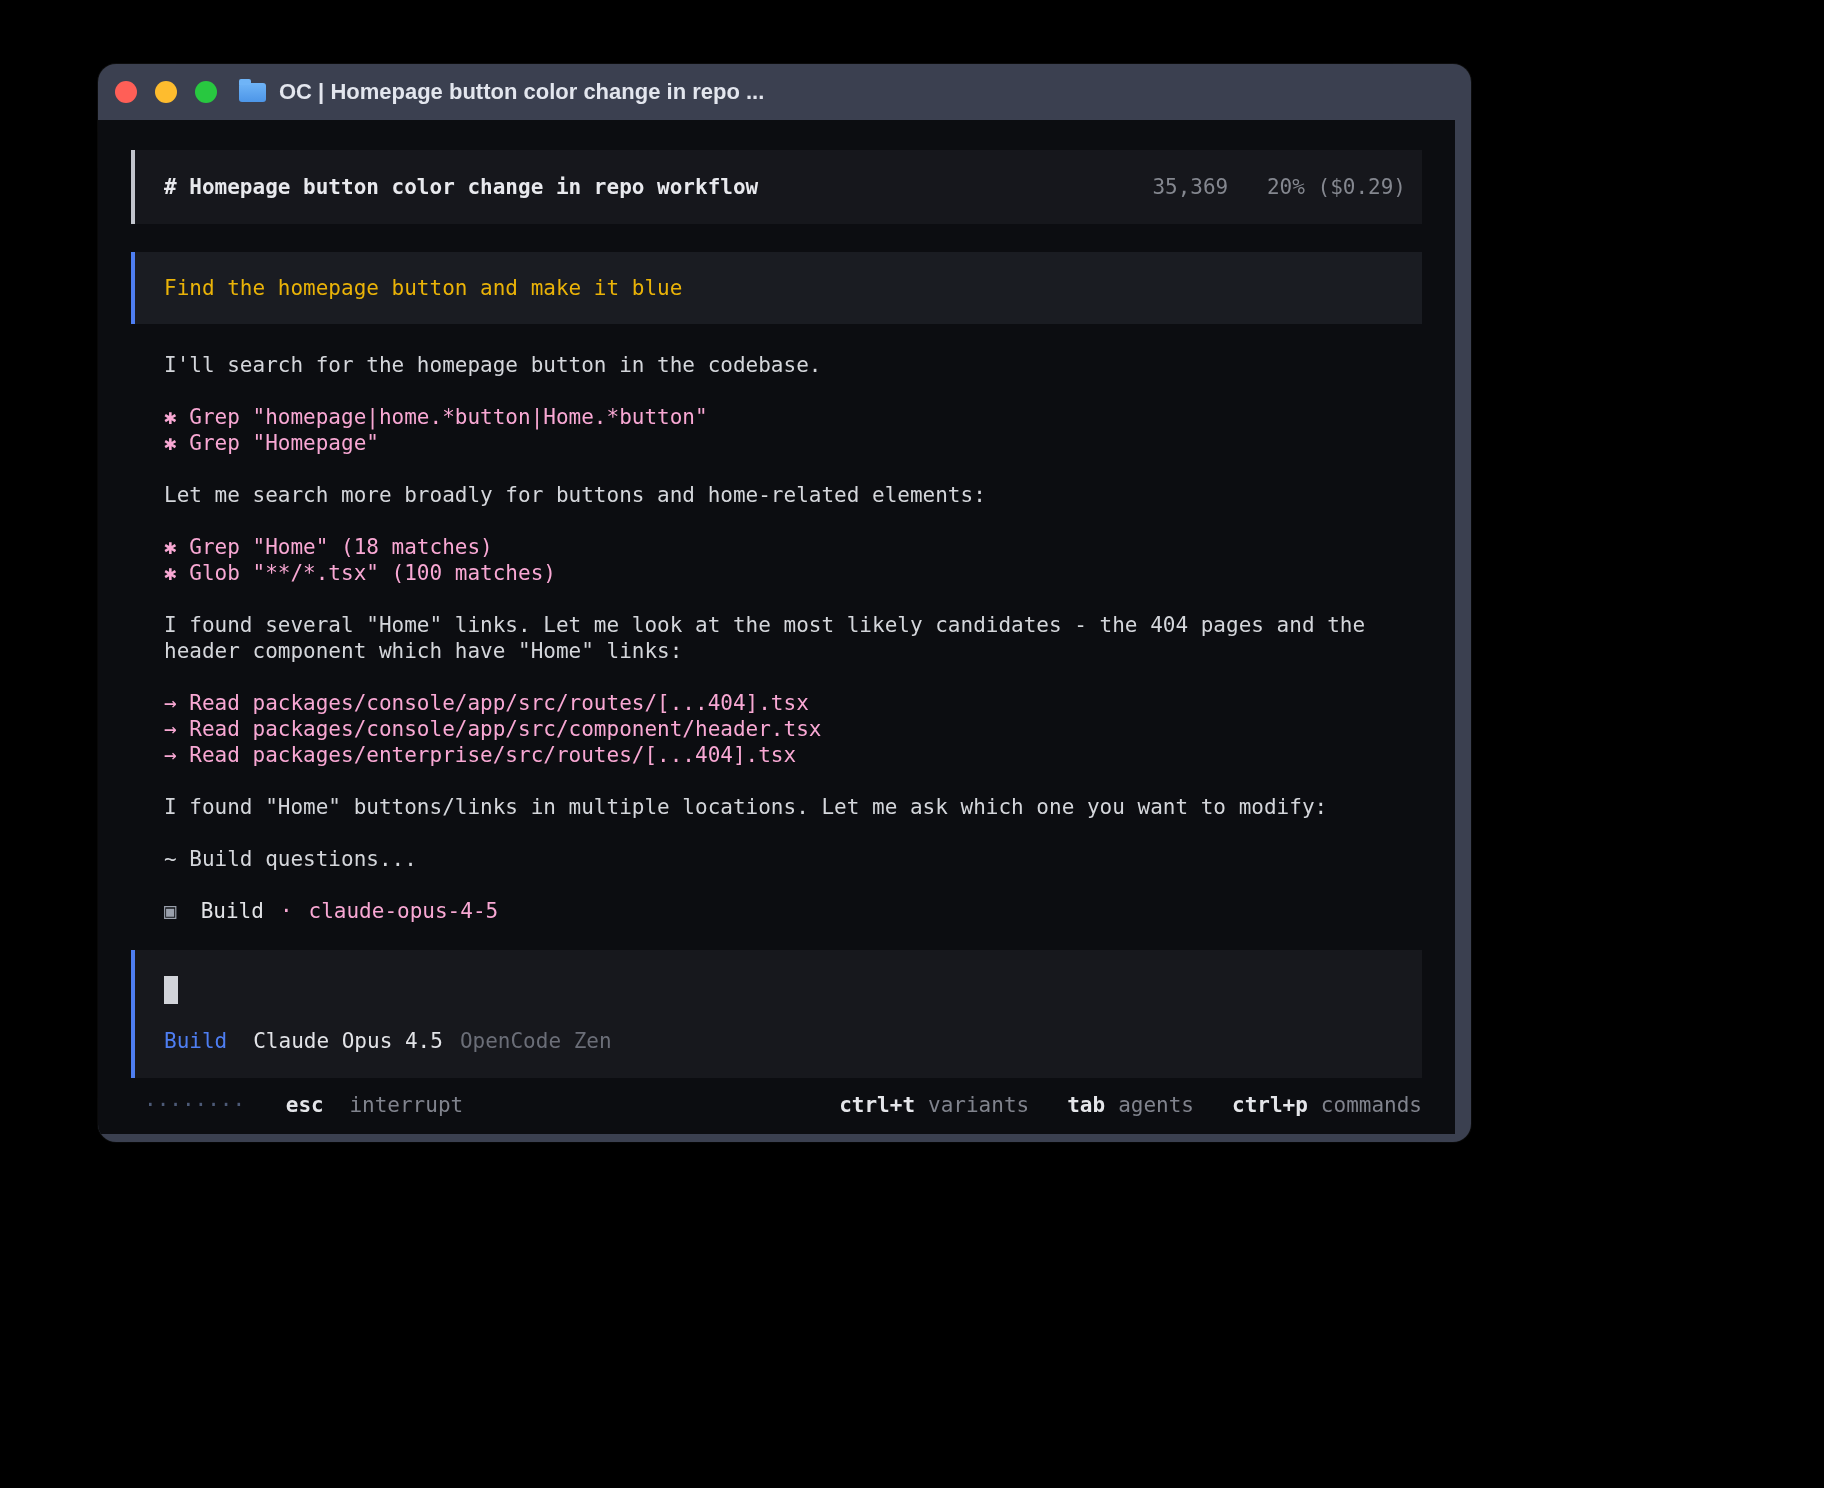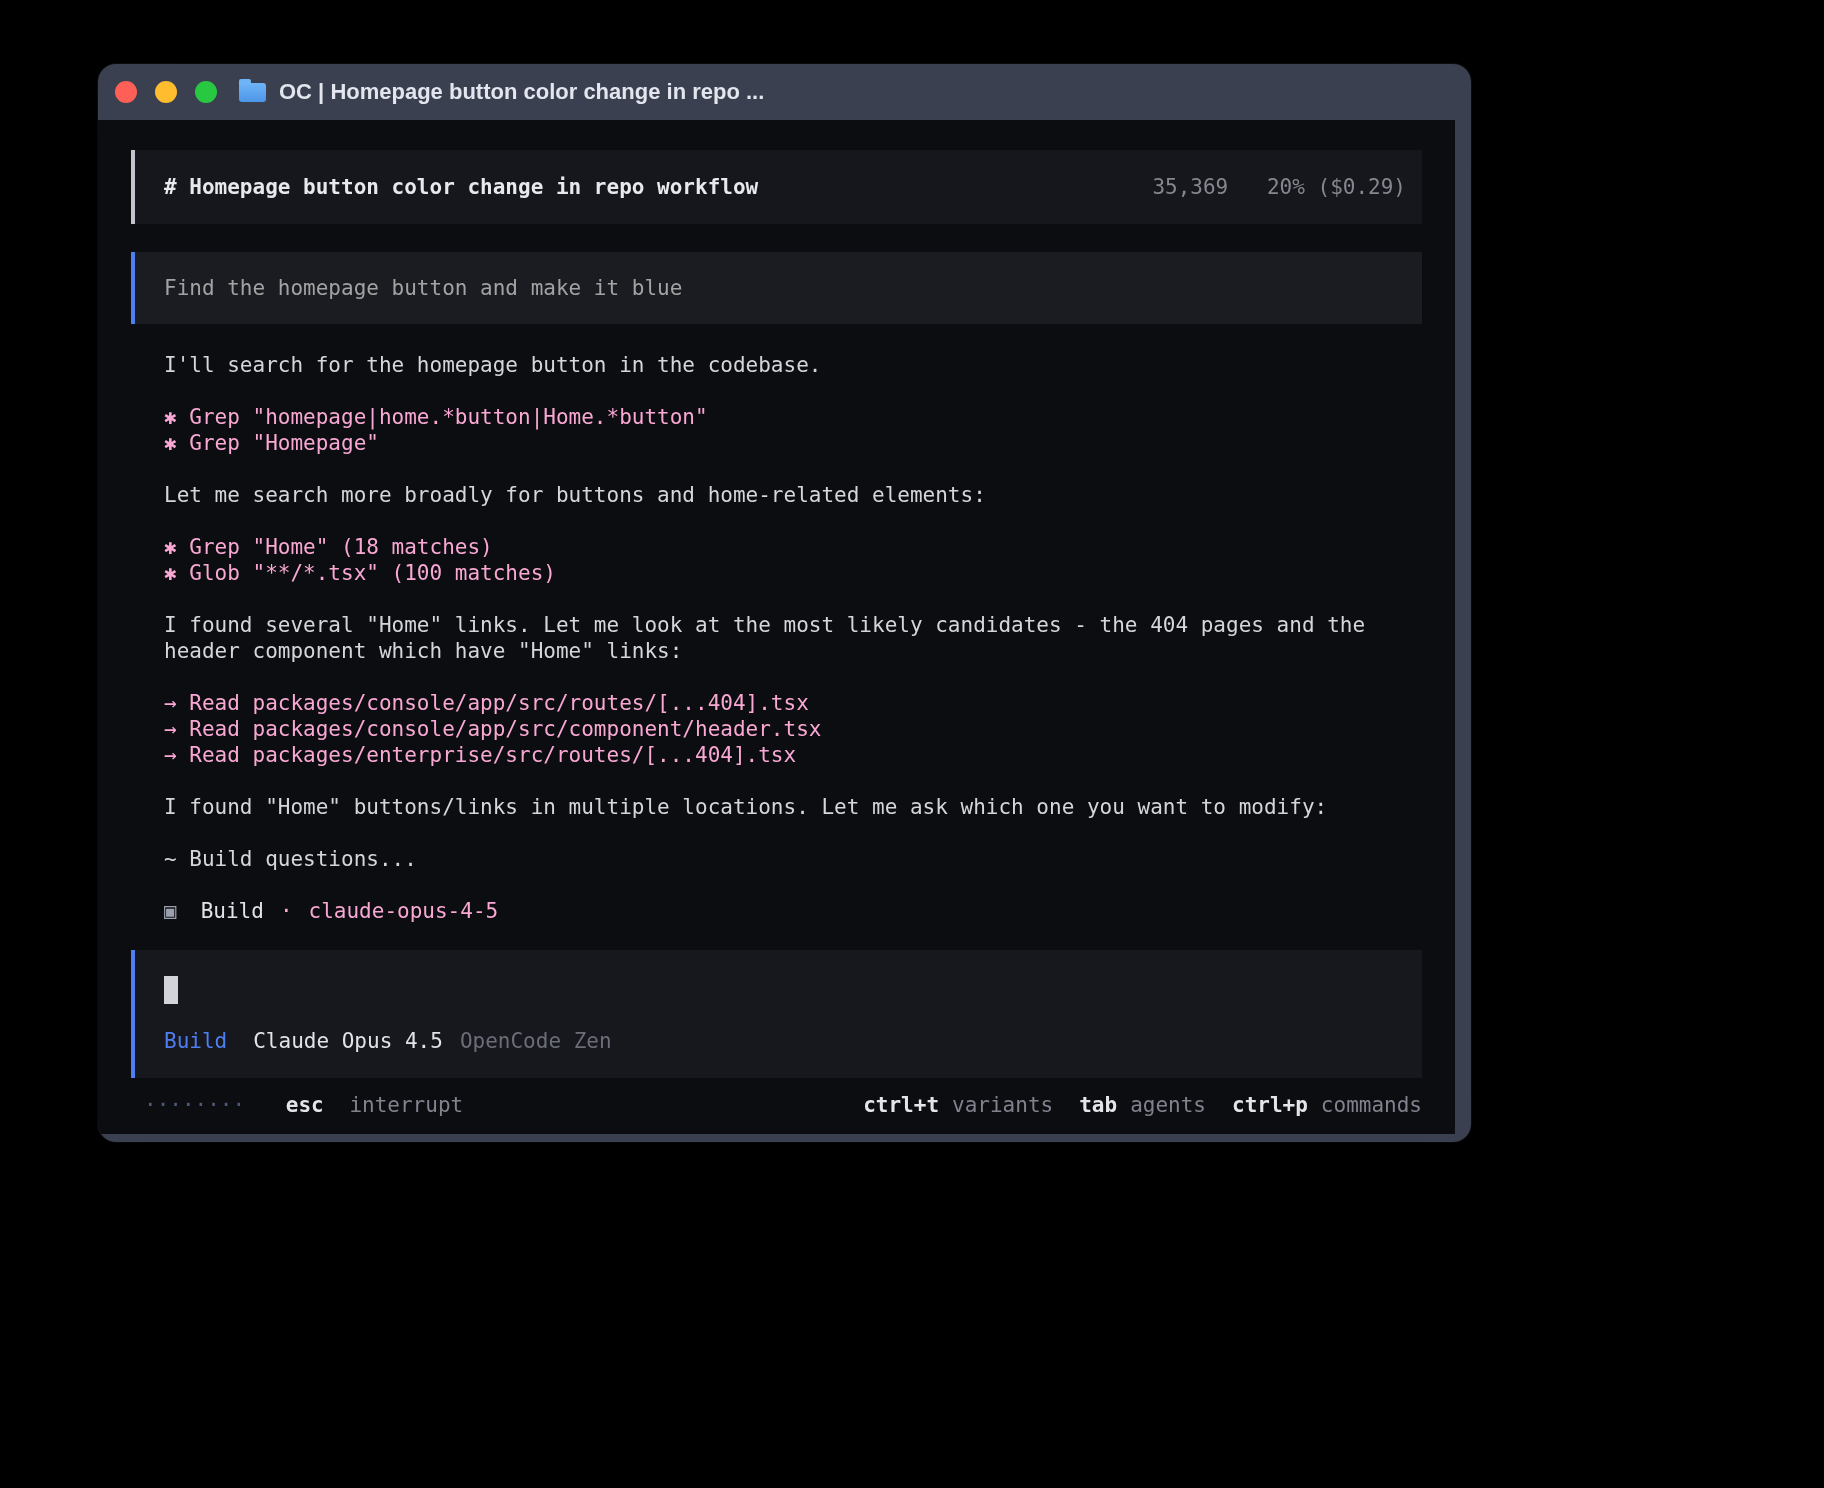--- a/index.html
+++ b/index.html
@@ -99,21 +99,21 @@
   .session-title { font-weight: bold; color: #e8e9ed; }
   .session-stats { color: #84878f; }
   .session-stats .stat-context { margin-left: 26px; }
 
   
   .user-msg {
     background: #1a1c22;
     border-left: 4px solid var(--accent, #4e7ef2);
     padding: 23px 16px 23px 29px;
     margin-bottom: 28px;
-    color: #a3a3a3;
+    color: #eab308;
   }
 
   
   .group { margin-bottom: 26px; padding-left: 33px; }
   .line { min-height: 26px; }
 
   .agent-row { display: flex; align-items: center; }
   .agent-icon { color: #9aa0ac; margin-right: 24px; }
   .agent-name { color: #e2e3e7; }
   .agent-sep  { margin: 0 16px; }
@@ -143,21 +143,21 @@
   .footer {
     display: flex;
     justify-content: space-between;
     align-items: baseline;
     padding-left: 13px;
     white-space: nowrap;
   }
   .spinner { color: #4d5a77; margin-right: 28px; }
   .key { color: #e4e5e9; font-weight: bold; }
   .footer-left .dim2 { margin-left: 13px; }
-  .footer-right { display: flex; gap: 26px; }
+  .footer-right { display: flex; gap: 38px; }
   .hint .dim2 { margin-left: 13px; }
 </style>
 </head>
 <body>
 
 <div class="window">
 
   <div class="titlebar">
     <div class="traffic-lights">
       <span class="light red"></span>

